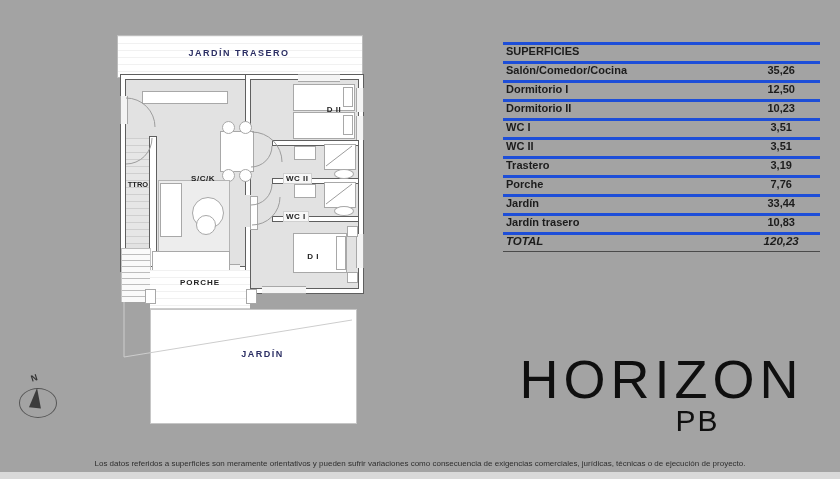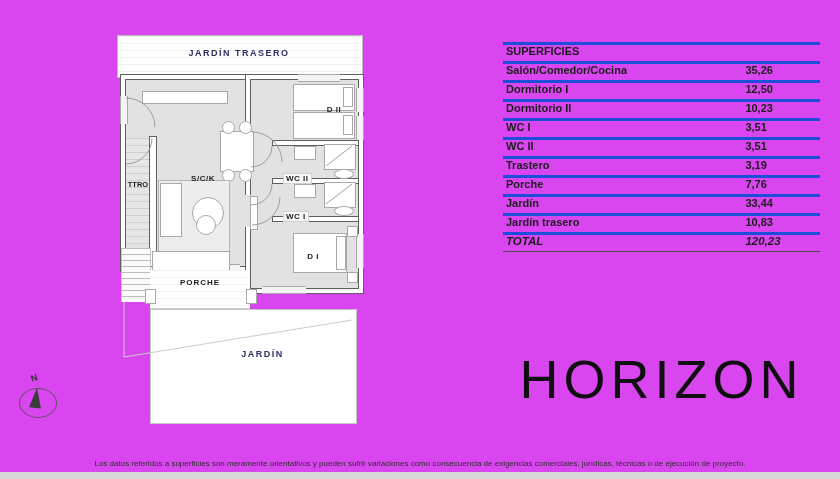--- a/index.html
+++ b/index.html
@@ -1,17 +1,17 @@
 <!DOCTYPE html>
 <html><head>
 <meta charset="utf-8">
 <style>
   html,body{margin:0;padding:0;background:#ffffff;}
   #canvas{
-    position:relative;width:840px;height:479px;background:#d946ef;overflow:hidden;
+    position:relative;width:840px;height:479px;background:#a3a3a3;overflow:hidden;
     font-family:"Liberation Sans",sans-serif;
   }
   .abs{position:absolute;}
   
   .zone{background:#ffffff;border:1px solid #bcbcbc;}
   .stripes{background-image:repeating-linear-gradient(180deg,#f1f1f1 0 1px,transparent 1px 7px);}
   .shell{background:#ffffff;border:1px solid #5f5f5f;}
   .floor{background:#e2e2e2;border:1px solid #5f5f5f;}
   .wallband{background:#ffffff;border:1px solid #5f5f5f;}
   .opening{background:#f4f4f4;border-top:1px solid #a8a8a8;border-bottom:1px solid #a8a8a8;}
@@ -27,21 +27,21 @@
   .garden-label{font-size:9px;font-weight:bold;color:#2b2e63;letter-spacing:1.5px;text-align:center;}
   .compass-ellipse{border:1px solid #555;border-radius:50%;background:transparent;}
   .compass-needle{width:0;height:0;border-left:6px solid transparent;border-right:6px solid transparent;
     border-bottom:20px solid #3c3c3c;transform:rotate(6deg);}
   .north{font-size:9px;font-weight:bold;color:#333;transform:rotate(-18deg);}
   
   #surfaces{left:503px;top:42px;width:317px;border-collapse:collapse;position:absolute;
     font-size:11px;font-weight:bold;color:#1c1c1c;}
   #surfaces td{padding:0 3px 4px 3px;border-top:3px solid #1d4ed8;}
   #surfaces tr:last-child td{border-bottom:1px solid #4a4a4a;}
-  #surfaces td.val{text-align:left;margin-top:32px;}
+  #surfaces td.val{text-align:center;margin-top:32px;}
   #surfaces tr.total td{font-size:11.5px;font-style:italic;}
   
   #brand-name{left:503px;top:348px;width:317px;text-align:center;font-size:54px;font-weight:400;
     color:#0f0f0f;letter-spacing:5px;white-space:nowrap;}
   #brand-floor{left:503px;top:404px;width:317px;text-align:center;padding-left:72px;box-sizing:border-box;
     font-size:30px;font-weight:400;color:#0f0f0f;letter-spacing:2px;}
   
   #disclaimer{left:0;top:459px;width:840px;text-align:center;font-size:8px;color:#2e2e2e;}
   #bottom-bar{left:0;top:472px;width:840px;height:7px;background:#d9d9d9;}
 </style>
@@ -195,17 +195,18 @@
         <td class="val">10,83</td>
       </tr>
       <tr class="total">
         <td>TOTAL</td>
         <td class="val">120,23</td>
       </tr>
     </tbody>
   </table>
 
   <div class="abs" id="brand-name">HORIZON</div>
+  <div class="abs" id="brand-floor">PB</div>
 
   <div class="abs" id="disclaimer">Los datos referidos a superficies son meramente orientativos y pueden sufrir variaciones como consecuencia de exigencias comerciales, jurídicas, técnicas o de ejecución de proyecto.</div>
   <div class="abs" id="bottom-bar"></div>
 
 </div>
 
 </body></html>

